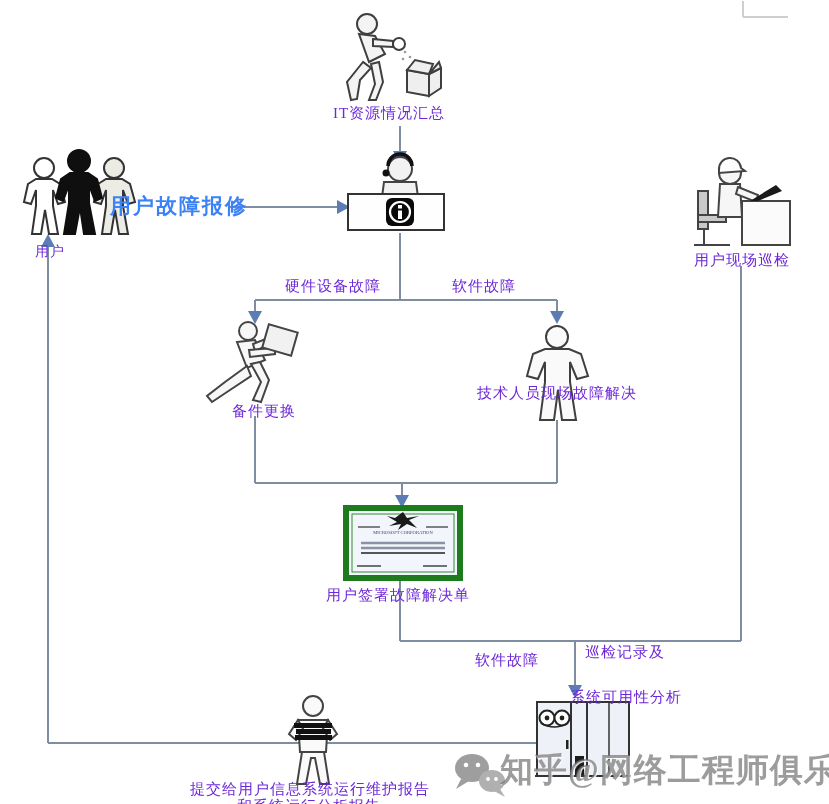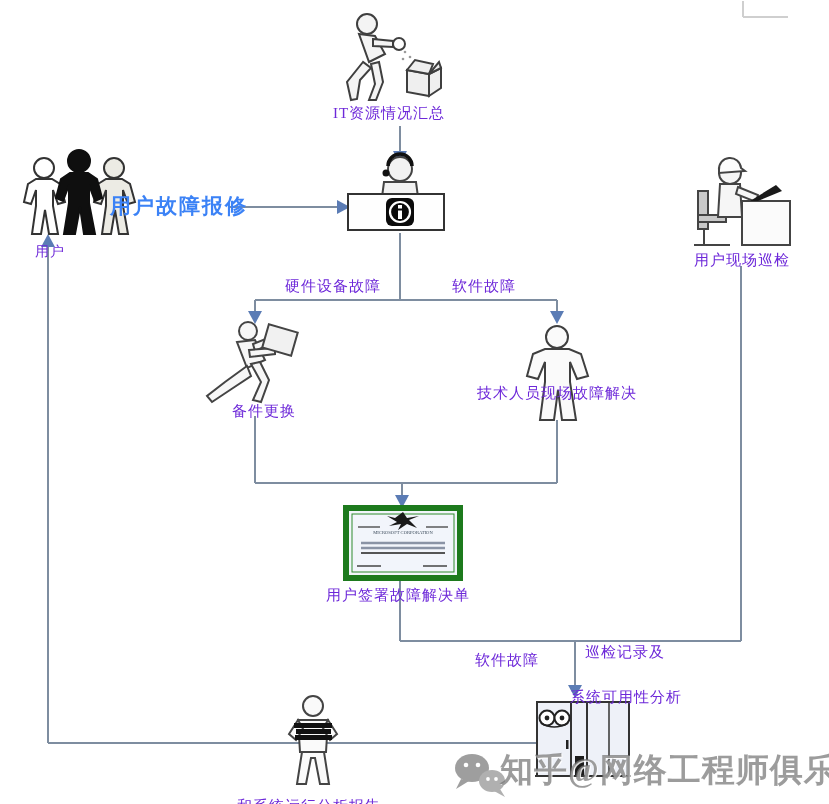--- a/index.html
+++ b/index.html
@@ -200,20 +200,21 @@
   <div class="report-text">用户故障报修</div>
   <div class="lbl" style="left:742px;top:251px">用户现场巡检</div>
   <div class="lbl" style="left:333px;top:277px">硬件设备故障</div>
   <div class="lbl" style="left:484px;top:277px">软件故障</div>
   <div class="lbl" style="left:264px;top:402px">备件更换</div>
   <div class="lbl" style="left:557px;top:384px">技术人员现场故障解决</div>
   <div class="lbl" style="left:398px;top:586px">用户签署故障解决单</div>
   <div class="lbl" style="left:507px;top:651px">软件故障</div>
   <div class="lbl" style="left:625px;top:643px">巡检记录及</div>
   <div class="lbl" style="left:626px;top:688px">系统可用性分析</div>
+  <div class="lbl" style="left:310px;top:780px">提交给用户信息系统运行维护报告</div>
   <div class="lbl" style="left:309px;top:797px">和系统运行分析报告</div>
 
   <svg class="wechat" width="58" height="52" viewBox="0 0 58 52">
     <ellipse cx="22" cy="20" rx="17" ry="14" fill="#8e8e8e"></ellipse>
     <polygon points="11,31 6,41 19,33" fill="#8e8e8e"></polygon>
     <circle cx="16" cy="17" r="2.3" fill="#fff"></circle>
     <circle cx="28" cy="17" r="2.3" fill="#fff"></circle>
     <ellipse cx="42" cy="33" rx="13" ry="11" fill="#a3a3a3"></ellipse>
     <polygon points="50,41 55,49 44,43" fill="#a3a3a3"></polygon>
     <circle cx="38" cy="31" r="1.9" fill="#fff"></circle>

